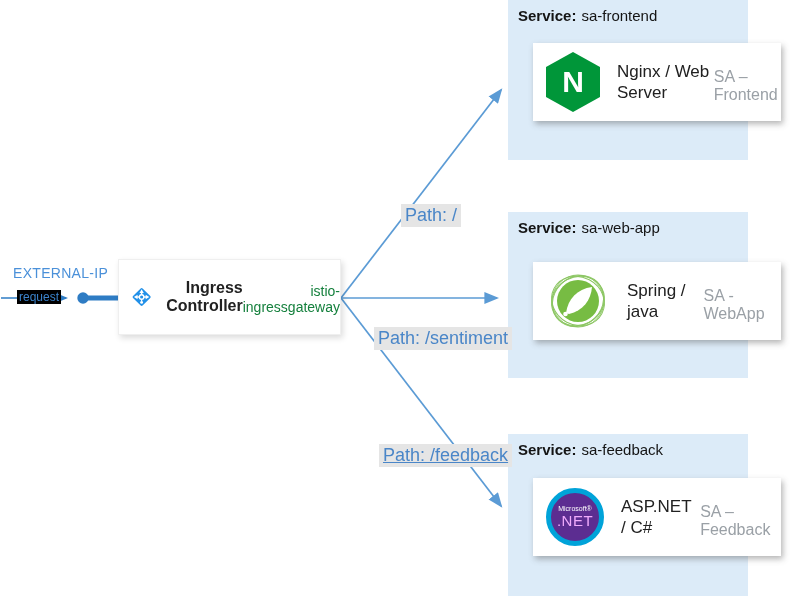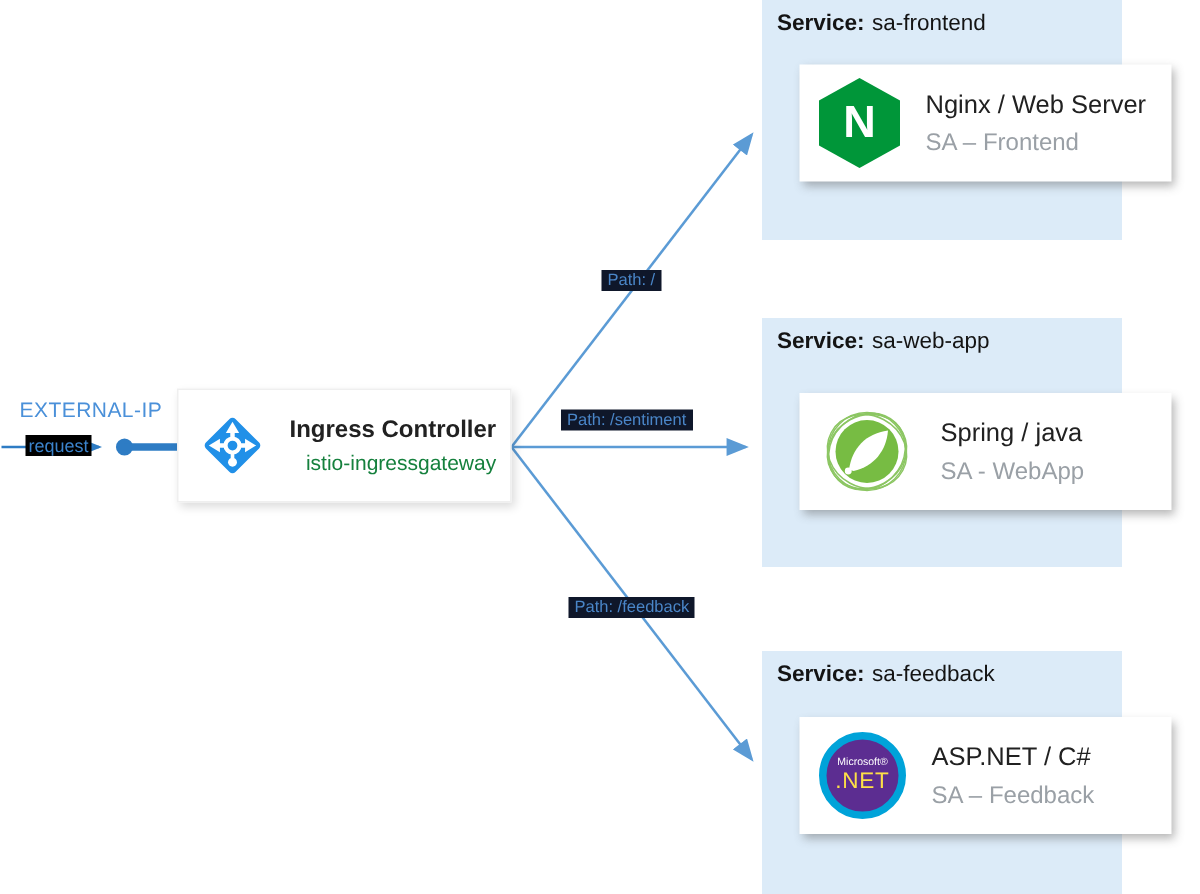--- a/index.html
+++ b/index.html
@@ -20,61 +20,61 @@
 
   
   .card {
     position:absolute; left:25px; width:248px; height:78px; background:#ffffff;
     box-shadow:2px 3px 6px rgba(90,90,90,.45);
     display:flex; align-items:center; padding-left:13px; gap:17px;
   }
   .card-frontend { top:43px; }
   .card-webapp   { top:50px; }
   .card-feedback { top:44px; }
-  .card-text { display:flex; flex-direction:column; }
+  .card-text { display:flex; flex-direction:row; }
   .card-title    { font-size:17px; color:#212121; line-height:1.25; }
   .card-subtitle { font-size:16px; color:#9aa0a6; margin-top:7px; }
 
   
   .hex {
     width:54px; height:60px; background:#009639; flex:0 0 auto;
     clip-path:polygon(50% 0%, 100% 25%, 100% 75%, 50% 100%, 0% 75%, 0% 25%);
     display:flex; align-items:center; justify-content:center;
   }
   .hex span { color:#fff; font-weight:bold; font-size:30px; }
 
   
   .dotnet {
     width:58px; height:58px; border-radius:50%; background:#5c2d91;
     border:5px solid #00a3d9; flex:0 0 auto;
     display:flex; flex-direction:column; align-items:center; justify-content:center;
   }
   .dotnet .ms  { color:#fff; font-size:7px;  line-height:1; }
-  .dotnet .net { color:#fde047; font-size:15px; line-height:1.15; font-weight:500; letter-spacing:.5px; }
+  .dotnet .net { color:#f0abfc; font-size:15px; line-height:1.15; font-weight:500; letter-spacing:.5px; }
 
   .spring-wrap { width:64px; height:64px; flex:0 0 auto; }
 
   
   .ingress-box {
     position:absolute; left:118px; top:259px; width:223px; height:76px;
     background:#ffffff; border:1px solid #efefef;
     box-shadow:2px 3px 6px rgba(0,0,0,.14);
     display:flex; align-items:center; padding-left:10px; gap:12px;text-align:right;
   }
   .ingress-title    { font-size:16px; font-weight:bold; color:#212121; }
   .ingress-subtitle { font-size:14px; color:#15803d; margin-top:4px; }
 
   
   .path-label {
-    position:absolute; background:#0f172a; color:#4a86c8;
-    font-size:11px; padding:1px 4px; white-space:nowrap;
+    position:absolute; background:#e5e5e5; color:#4a86c8;
+    font-size:18px; padding:1px 4px; white-space:nowrap;margin-top:24px;
   }
   .path-root      { left:401px; top:180px; }
-  .path-sentiment { left:374px; top:273px; }
-  .path-feedback  { left:379px; top:398px; }
+  .path-sentiment { left:374px; top:303px; }
+  .path-feedback  { left:379px; top:420px;text-decoration:underline; }
 
   .external-label {
     position:absolute; left:13px; top:265px; font-size:14px;
     color:#4a90d9; letter-spacing:.3px; white-space:nowrap;
   }
   .request-label {
     position:absolute; left:17px; top:290px; font-size:12px;
     color:#3b83cb; background:#000000; padding:0 2px; white-space:nowrap;
   }
 

